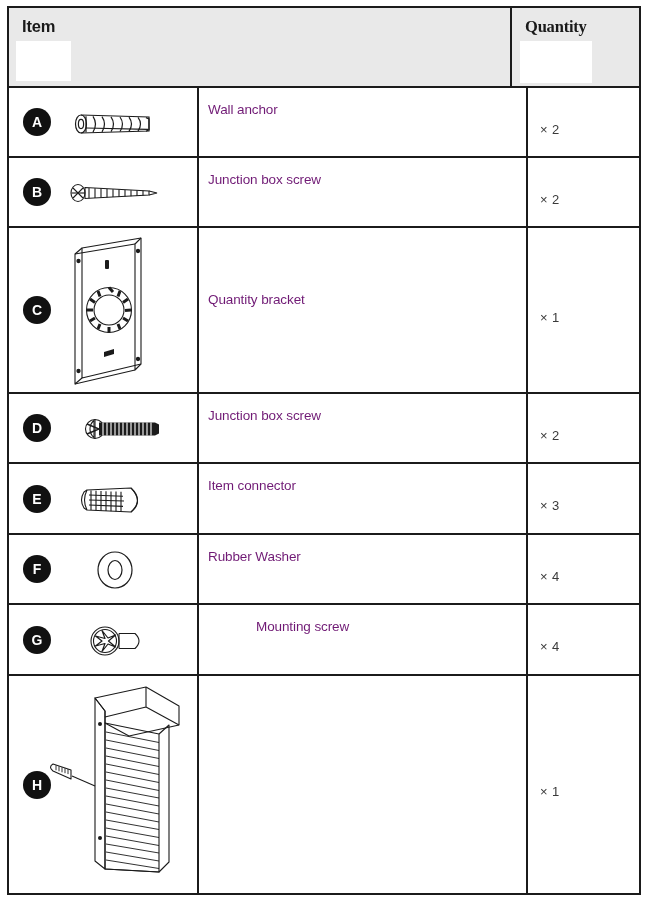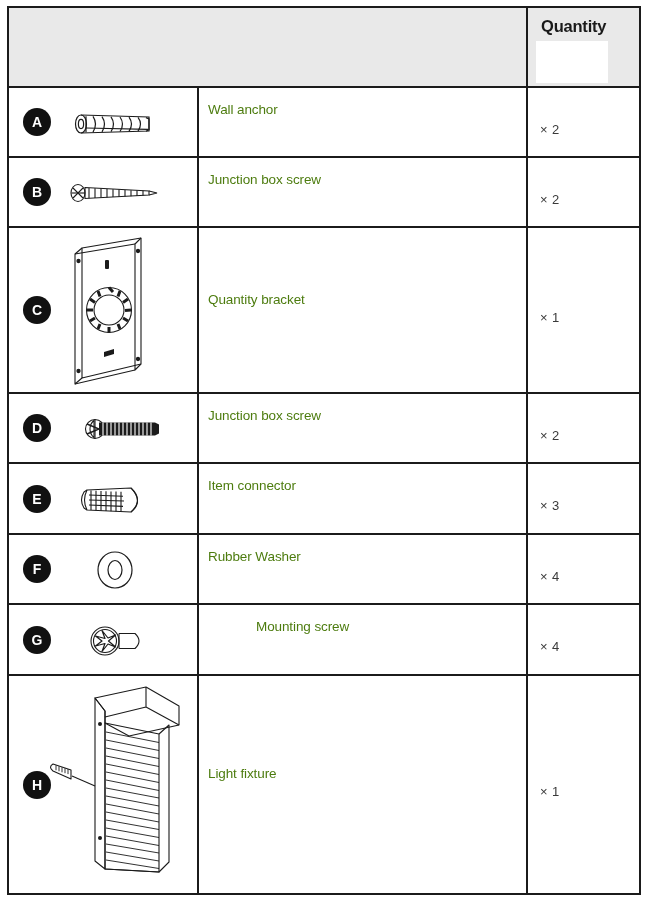--- a/index.html
+++ b/index.html
@@ -62,21 +62,21 @@
     white-space: nowrap;
   }
   .th-patch {
     position: absolute;
     left: 7px;
     top: 33px;
     background: #ffffff;
   }
   .th-item    { left: 0px;   width: 188px; }
   .th-desc    { left: 188px; width: 329px; border-left: 2px solid #1b1b1b; }
-  .th-qty     { left: 517px; width: 117px; border-left: 2px solid #1b1b1b; }
+  .th-qty     { left: 501px; width: 117px; border-left: 2px solid #1b1b1b; font-family: Liberation Serif, serif; }
 
   .th-item .th-patch  { width: 55px; height: 40px; }
   .th-desc .th-patch  { width: 80px; height: 42px; left: 8px; }
   .th-qty  .th-patch  { width: 72px; height: 42px; left: 8px; }
 
   
   .vrule {
     position: absolute;
     top: 80px;
     bottom: 0;
@@ -126,21 +126,21 @@
     text-align: center;
     letter-spacing: 0px;
     top: 50%;
     margin-top: -14px;
   }
 
   .desc-text {
     position: absolute;
     left: 11px;
     font-size: 13.5px;
-    color: #4d7c0f;
+    color: #701a75;
     white-space: nowrap;
     letter-spacing: -0.1px;
   }
 
   .qty-text {
     position: absolute;
     left: 14px;
     font-size: 13px;
     color: #3a3a3a;
     white-space: nowrap;
@@ -158,20 +158,24 @@
 </style>
 </head>
 <body>
 
 <div class="page">
 
   <div class="parts-table">
 
     <div class="thead">
 
+      <div class="th th-item">
+        <div class="th-label">Item</div>
+        <div class="th-patch"></div>
+      </div>
 
 
       <div class="th th-qty">
         <div class="th-label">Quantity</div>
         <div class="th-patch"></div>
       </div>
 
     </div>
 
     <div class="vrule vrule-1"></div>
@@ -405,22 +409,19 @@
               <path d="M86 110 L63 100"></path>
               <path d="M62 94 L44 88 Q39 91 44 95 L62 103 Z" fill="#ffffff"></path>
               <g stroke-width="0.9">
                 <path d="M47 89.3 L47 94.3 M50 90.3 L50 95.3 M53 91.3 L53 96.3
                          M56 92.2 L56 97.2 M59 93.1 L59 98.1"></path>
               </g>
             </g>
           </svg>
         </div>
       </div>
-      <div class="cell-desc">
-        <div class="desc-text" style="top:90px;">Light fixture</div>
-      </div>
       <div class="cell-qty">
         <div class="qty-text" style="top:108px;">× 1</div>
       </div>
     </div>
 
   </div>
 </div>
 
 </body></html>

